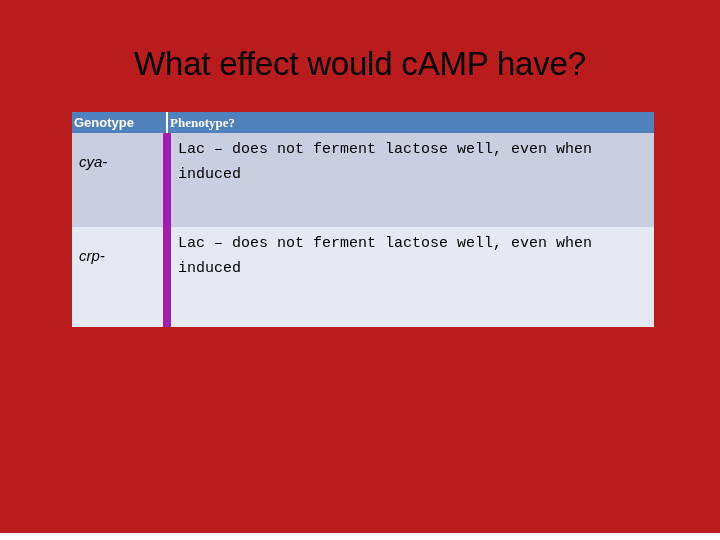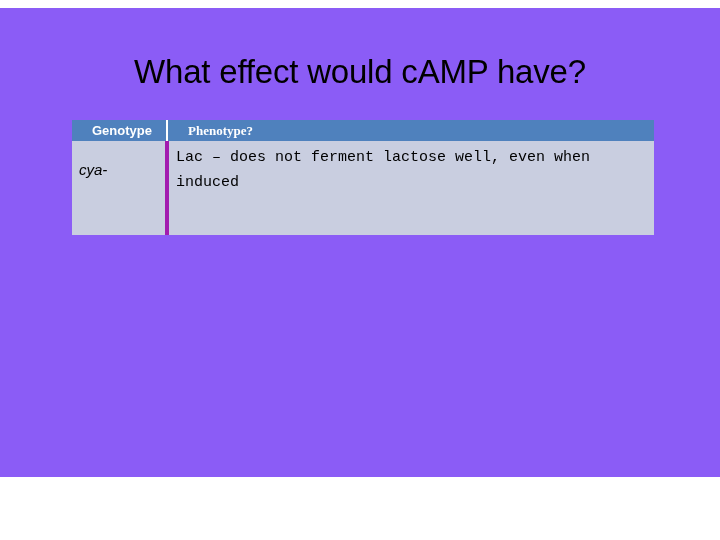--- a/index.html
+++ b/index.html
@@ -11,24 +11,24 @@
     height: 540px;
     background: #ffffff;
     font-family: "Liberation Sans", sans-serif;
     overflow: hidden;
     position: relative;
   }
 
   .slide {
     position: absolute;
     left: 0;
-    top: 8px;
+    top: 0;
     width: 720px;
-    height: 469px;
-    background: #8b5cf6;
+    height: 533px;
+    background: #b91c1c;
   }
 
   .slide-title {
     position: absolute;
     left: 36px;
     top: 44px;
     width: 648px;
     text-align: center;
     font-size: 33px;
     line-height: 40px;
@@ -50,37 +50,37 @@
   .genotype-table col.col-genotype { width: 95px; }
   .genotype-table col.col-phenotype { width: 487px; }
 
   .genotype-table thead th {
     background: #4f81bd;
     color: #ffffff;
     font-size: 13px;
     font-weight: bold;
     line-height: 15px;
     text-align: left;
-    padding: 3px 6px 3px 20px;
+    padding: 3px 6px 3px 2px;
     vertical-align: middle;
     border-right: 2px solid #ffffff;
     height: 15px;
   }
   .genotype-table thead th.last-col {
     border-right: none;
     font-family: Liberation Serif, serif;
   }
 
   .genotype-table tbody td {
     font-size: 15px;
     line-height: 25px;
     color: #000000;
     vertical-align: top;
     padding: 4px 6px 4px 7px;
-    border-right: 4px solid #a21caf;
+    border-right: 8px solid #a21caf;
   }
   .genotype-table tbody td.last-col {
     border-right: none;
   }
 
   .genotype-table tbody tr.row-shade-dark td {
     background: #c9cee0;
     height: 74px;
   }
   .genotype-table tbody tr.row-shade-light td {
@@ -116,16 +116,20 @@
       <tr>
         <th>Genotype</th>
         <th class="last-col">Phenotype?</th>
       </tr>
     </thead>
     <tbody>
       <tr class="row-shade-dark">
         <td class="cell-genotype">cya-</td>
         <td class="cell-phenotype last-col">Lac – does not ferment lactose well, even when induced</td>
       </tr>
+      <tr class="row-shade-light">
+        <td class="cell-genotype">crp-</td>
+        <td class="cell-phenotype last-col">Lac – does not ferment lactose well, even when induced</td>
+      </tr>
     </tbody>
   </table>
 
 </div>
 
 </body></html>

